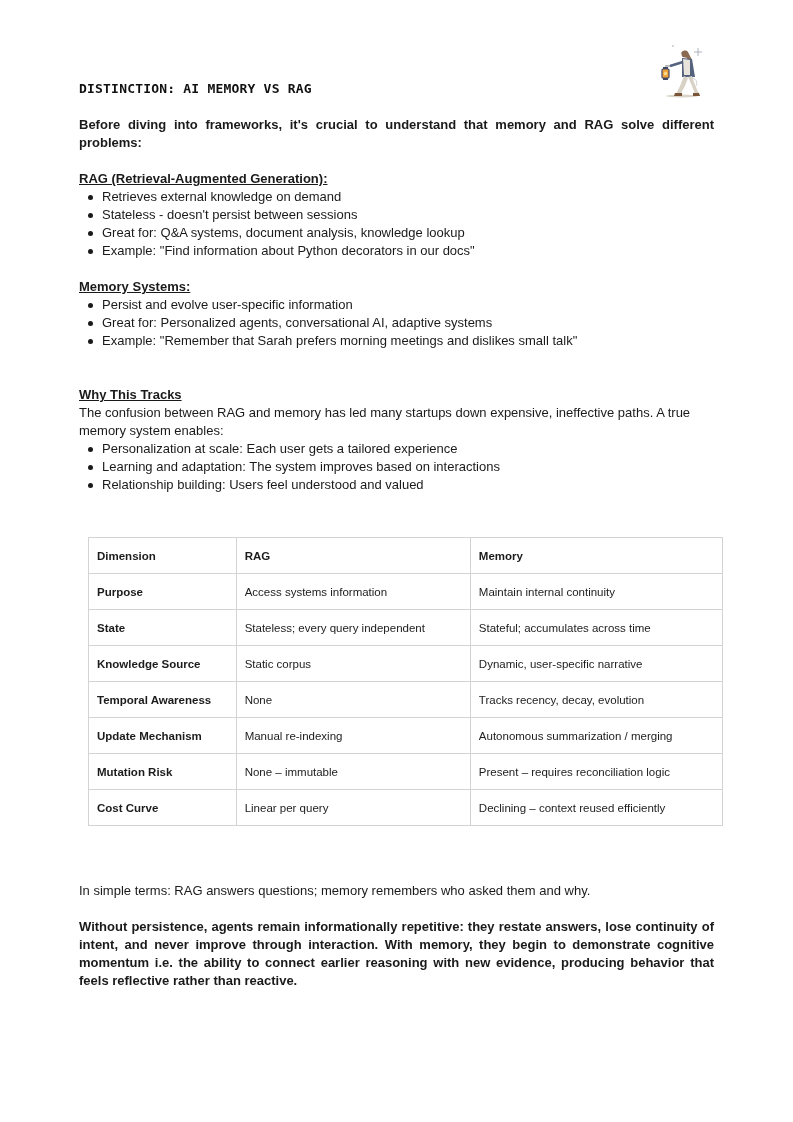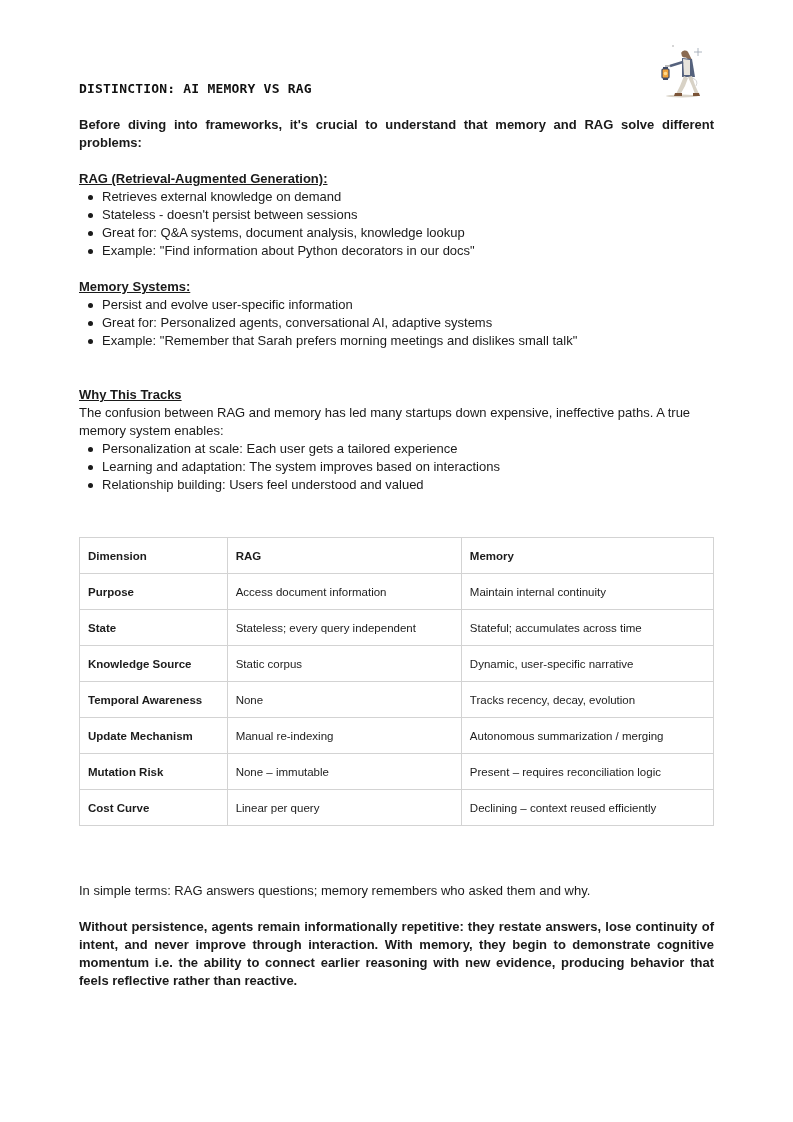--- a/index.html
+++ b/index.html
@@ -9,21 +9,21 @@
   .title { position: absolute; left: 79px; top: 81px; margin: 0;
            font-family: "DejaVu Sans Mono", "Liberation Mono", monospace;
            font-weight: bold; font-size: 13px; letter-spacing: 0.2px; color: #111; }
   .p { position: absolute; left: 79px; width: 635px; margin: 0; font-size: 13px; line-height: 18px; }
   .justify { text-align: justify; font-weight: bold; }
   .h { position: absolute; left: 79px; margin: 0; font-size: 13px; font-weight: bold; line-height: 18px; text-decoration: underline; }
   ul.bl { position: absolute; left: 79px; margin: 0; padding: 0; list-style: none; font-size: 13px; line-height: 18px; }
   ul.bl li { position: relative; padding-left: 23px; }
   ul.bl li::before { content: ""; position: absolute; left: 9px; top: 7px; width: 5px; height: 5px;
                      border-radius: 50%; background: #1a1a1a; }
-  table.cmp { position: absolute; left: 79px; top: 537px; width: 635px; border-collapse: collapse;
+  table.cmp { position: absolute; left: 88px; top: 537px; width: 635px; border-collapse: collapse;
               font-size: 11.5px; color: #1c1c1c; }
   table.cmp td, table.cmp th { border: 1px solid #d3d3d3; height: 35px; padding: 0 8px;
                                text-align: left; vertical-align: middle; }
   table.cmp th { font-weight: bold; }
   table.cmp td.dim { font-weight: bold; }
   .c1 { width: 131px; } .c2 { width: 218px; } .c3 { width: 236px; }
 </style>
 </head>
 <body>
 
@@ -80,21 +80,21 @@
 
 <table class="cmp">
   <tbody>
       <tr>
     <th class="c1">Dimension</th>
     <th class="c2">RAG</th>
     <th class="c3">Memory</th>
   </tr>
   <tr>
     <td class="dim">Purpose</td>
-    <td>Access document information</td>
+    <td>Access systems information</td>
     <td>Maintain internal continuity</td>
   </tr>
   <tr>
     <td class="dim">State</td>
     <td>Stateless; every query independent</td>
     <td>Stateful; accumulates across time</td>
   </tr>
   <tr>
     <td class="dim">Knowledge Source</td>
     <td>Static corpus</td>

